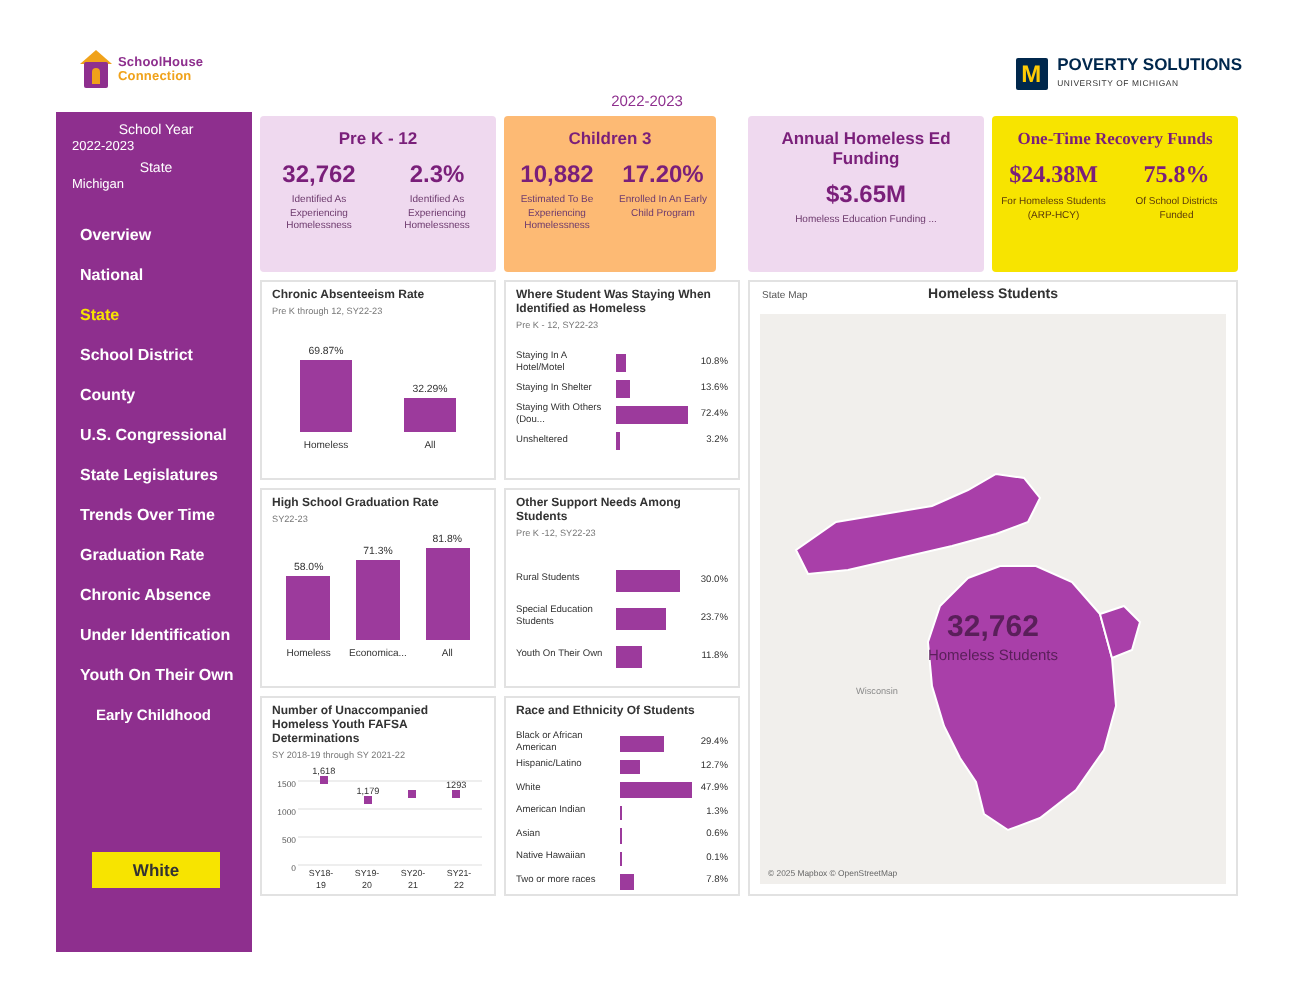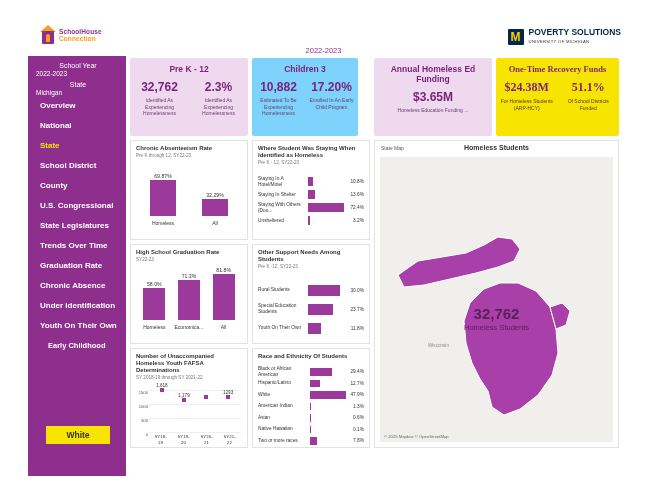--- a/index.html
+++ b/index.html
@@ -27,36 +27,36 @@
   .ps-logo { position:absolute; right:26px; top:28px; display:flex; align-items:center; gap:5px;}
   .ps-m { width:16px; height:16px; background:#00274c; color:#ffcb05; font-weight:bold; font-size:12px; line-height:16px; text-align:center; border-radius:1px;}
   .ps-txt { font-size:8.5px; font-weight:bold; color:#00274c; line-height:9px;}
   .ps-txt .ps-sub { display:block; font-size:4.2px; font-weight:normal; color:#333; letter-spacing:.3px; }
 
   
   .sidebar { position:absolute; left:28px; top:56px; width:98px; height:420px; background:#8e2f8e; }
   .sb-filter { padding:6px 6px 0 8px; }
   .sb-filter-label { font-size:7px; color:#fff; text-align:center; }
   .sb-filter-val { font-size:6.5px; color:#fff; margin-top:1px; }
-  .sb-nav { padding:0 0 0 12px; }
+  .sb-nav { margin-top:12px; padding:0 0 0 12px; }
   .sb-item { font-size:8px; color:#fff; font-weight:bold; padding:5px 0; line-height:10px; cursor:pointer;}
   .sb-item.active { color:#f7e400; }
   .sb-item.indent { padding-left:8px; font-size:7.5px; }
   .print-btn { position:absolute; left:18px; bottom:32px; width:64px; height:18px; background:#f7e400; color:#333; font-size:8.5px; font-weight:bold; display:flex; align-items:center; justify-content:center; border:none; cursor:pointer;}
 
   
   .kpi { position:absolute; border-radius:2px; }
   .kpi-title { text-align:center; font-size:8.5px; font-weight:bold; color:#7a1f7a; padding-top:6px;}
   .kpi-row { display:flex; justify-content:space-around; margin-top:6px; }
   .kpi-cell { text-align:center; flex:1; padding:0 2px;}
   .kpi-val { font-size:12px; font-weight:bold; color:#7a1f7a; }
   .kpi-cap { font-size:5px; color:#6d3a6d; line-height:6.5px; margin-top:3px;}
 
   .kpi-a { left:130px; top:58px; width:118px; height:78px; background:#efd9ef;}
-  .kpi-b { left:252px; top:58px; width:106px; height:78px; background:#7dd3fc;}
+  .kpi-b { left:252px; top:58px; width:106px; height:78px; background:#fdba74;}
   .kpi-c { left:374px; top:58px; width:118px; height:78px; background:#efd9ef;}
   .kpi-d { left:496px; top:58px; width:123px; height:78px; background:#f7e400;}
   .kpi-d .kpi-title, .kpi-d .kpi-val { color:#7a1f7a;font-family:Liberation Serif, serif; }
   .kpi-d .kpi-cap { color:#5a3a0a; }
 
   
   .panel { position:absolute; background:#fff; border:1px solid #e2e2e2; }
   .p-title { font-size:6px; font-weight:bold; color:#333; padding:4px 5px 0 5px; line-height:7px;}
   .p-sub { font-size:4.6px; color:#777; padding:1px 5px 0 5px;}
 
@@ -203,21 +203,21 @@
   </div>
 
   <div class="kpi kpi-d">
     <div class="kpi-title">One-Time Recovery Funds</div>
     <div class="kpi-row">
       <div class="kpi-cell">
         <div class="kpi-val">$24.38M</div>
         <div class="kpi-cap">For Homeless Students (ARP-HCY)</div>
       </div>
       <div class="kpi-cell">
-        <div class="kpi-val">51.1%</div>
+        <div class="kpi-val">75.8%</div>
         <div class="kpi-cap">Of School Districts Funded</div>
       </div>
     </div>
   </div>
 
   <div class="panel p-abs">
     <div class="p-title">Chronic Absenteeism Rate</div>
     <div class="p-sub">Pre K through 12, SY22-23</div>
     <div class="vbar-area">
       <div class="vbar-group">

